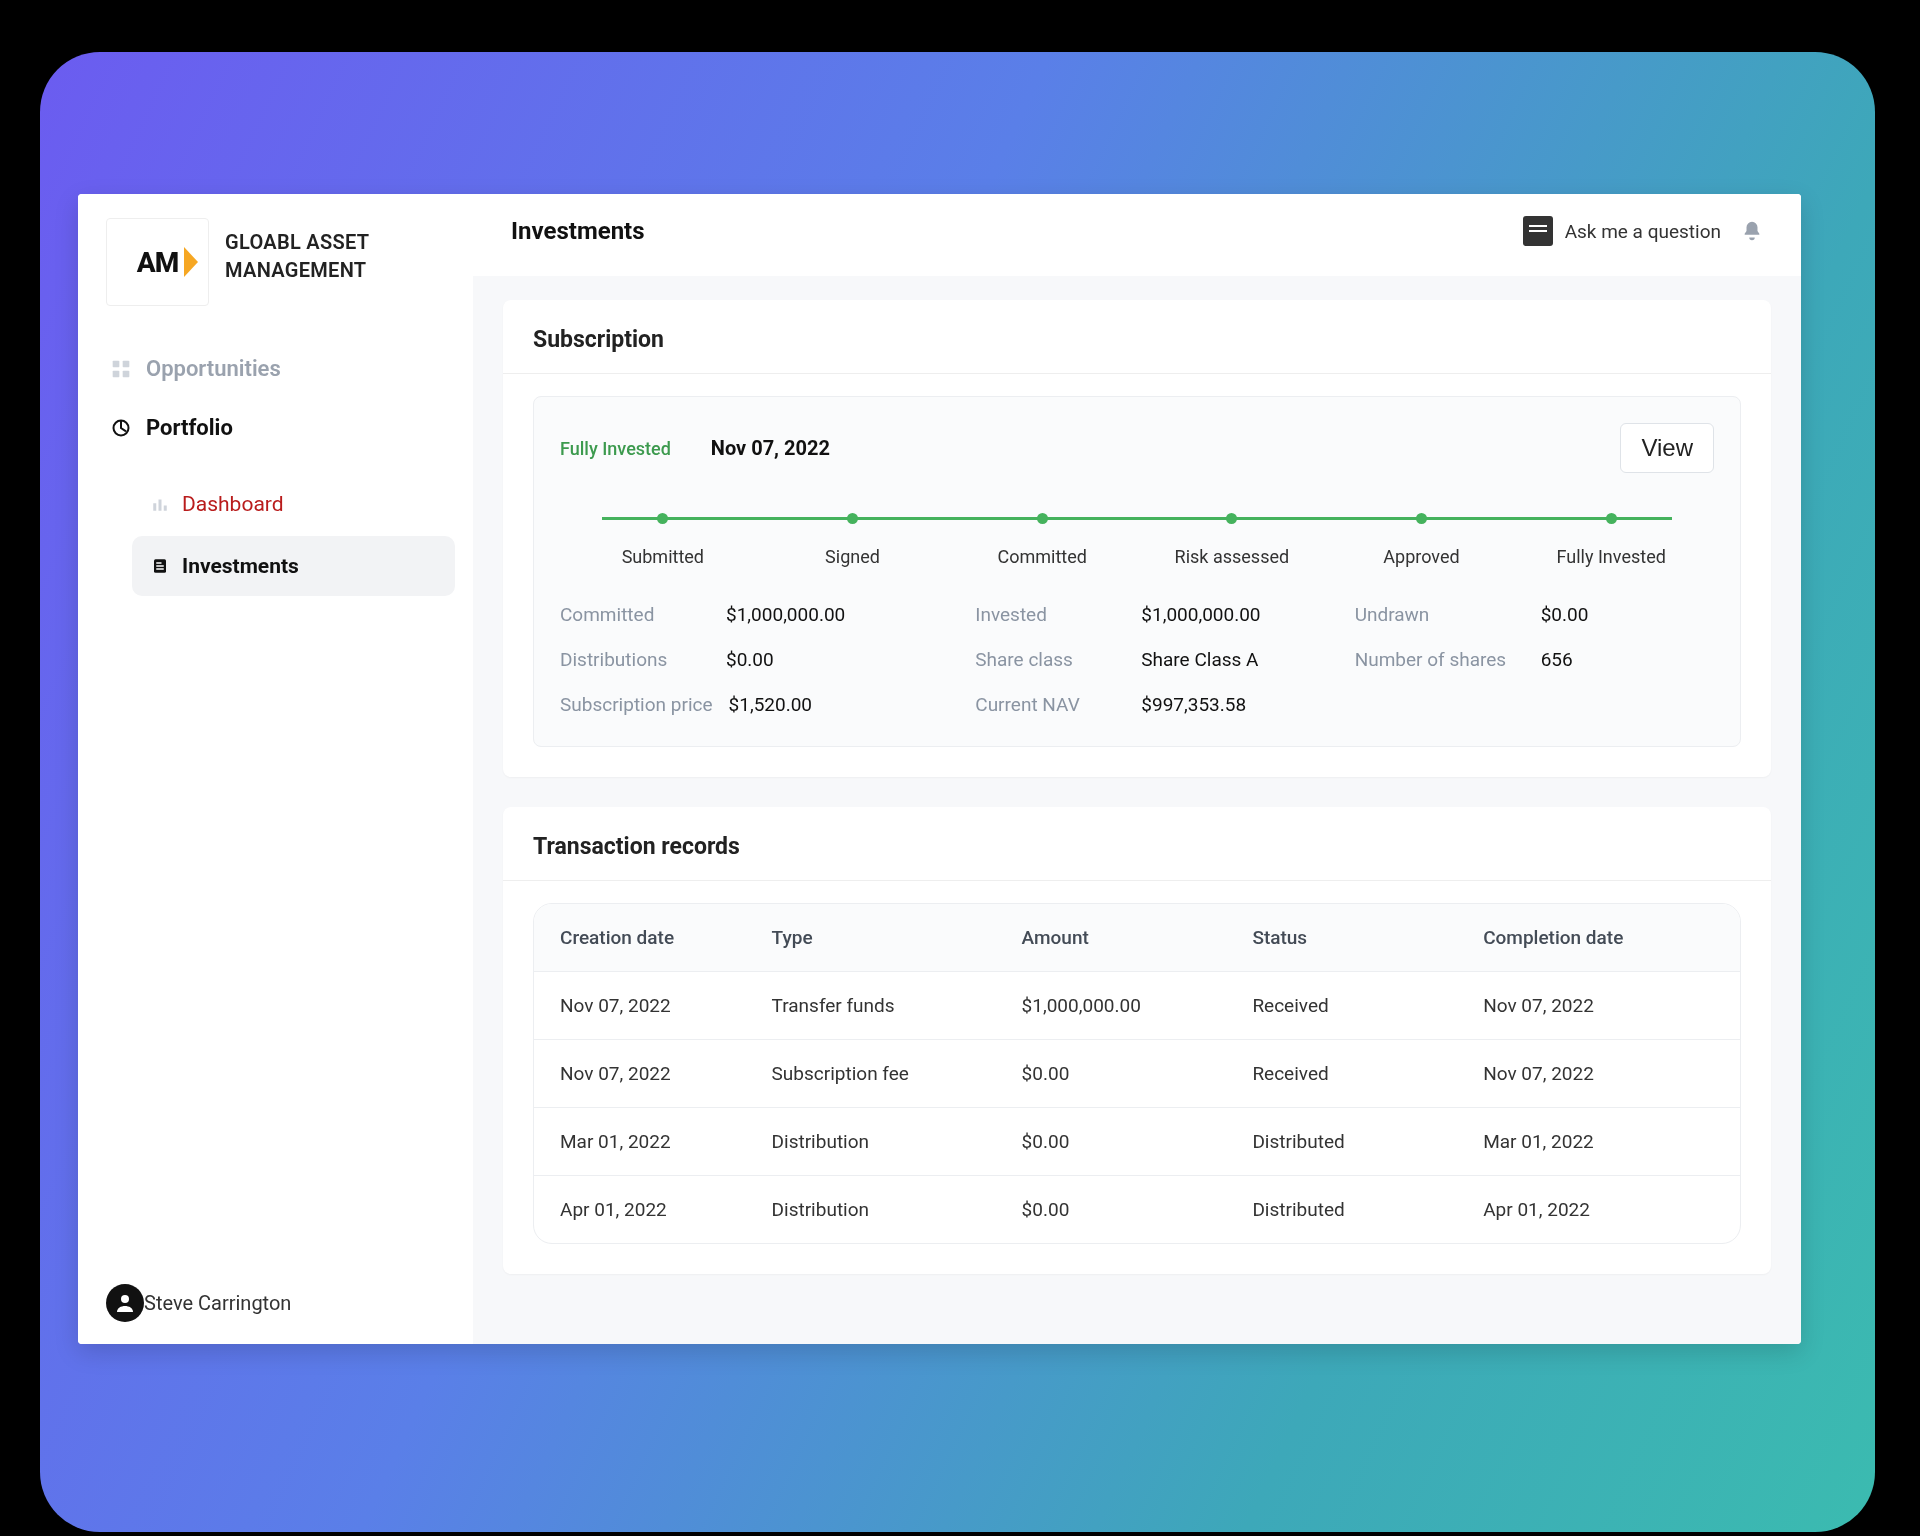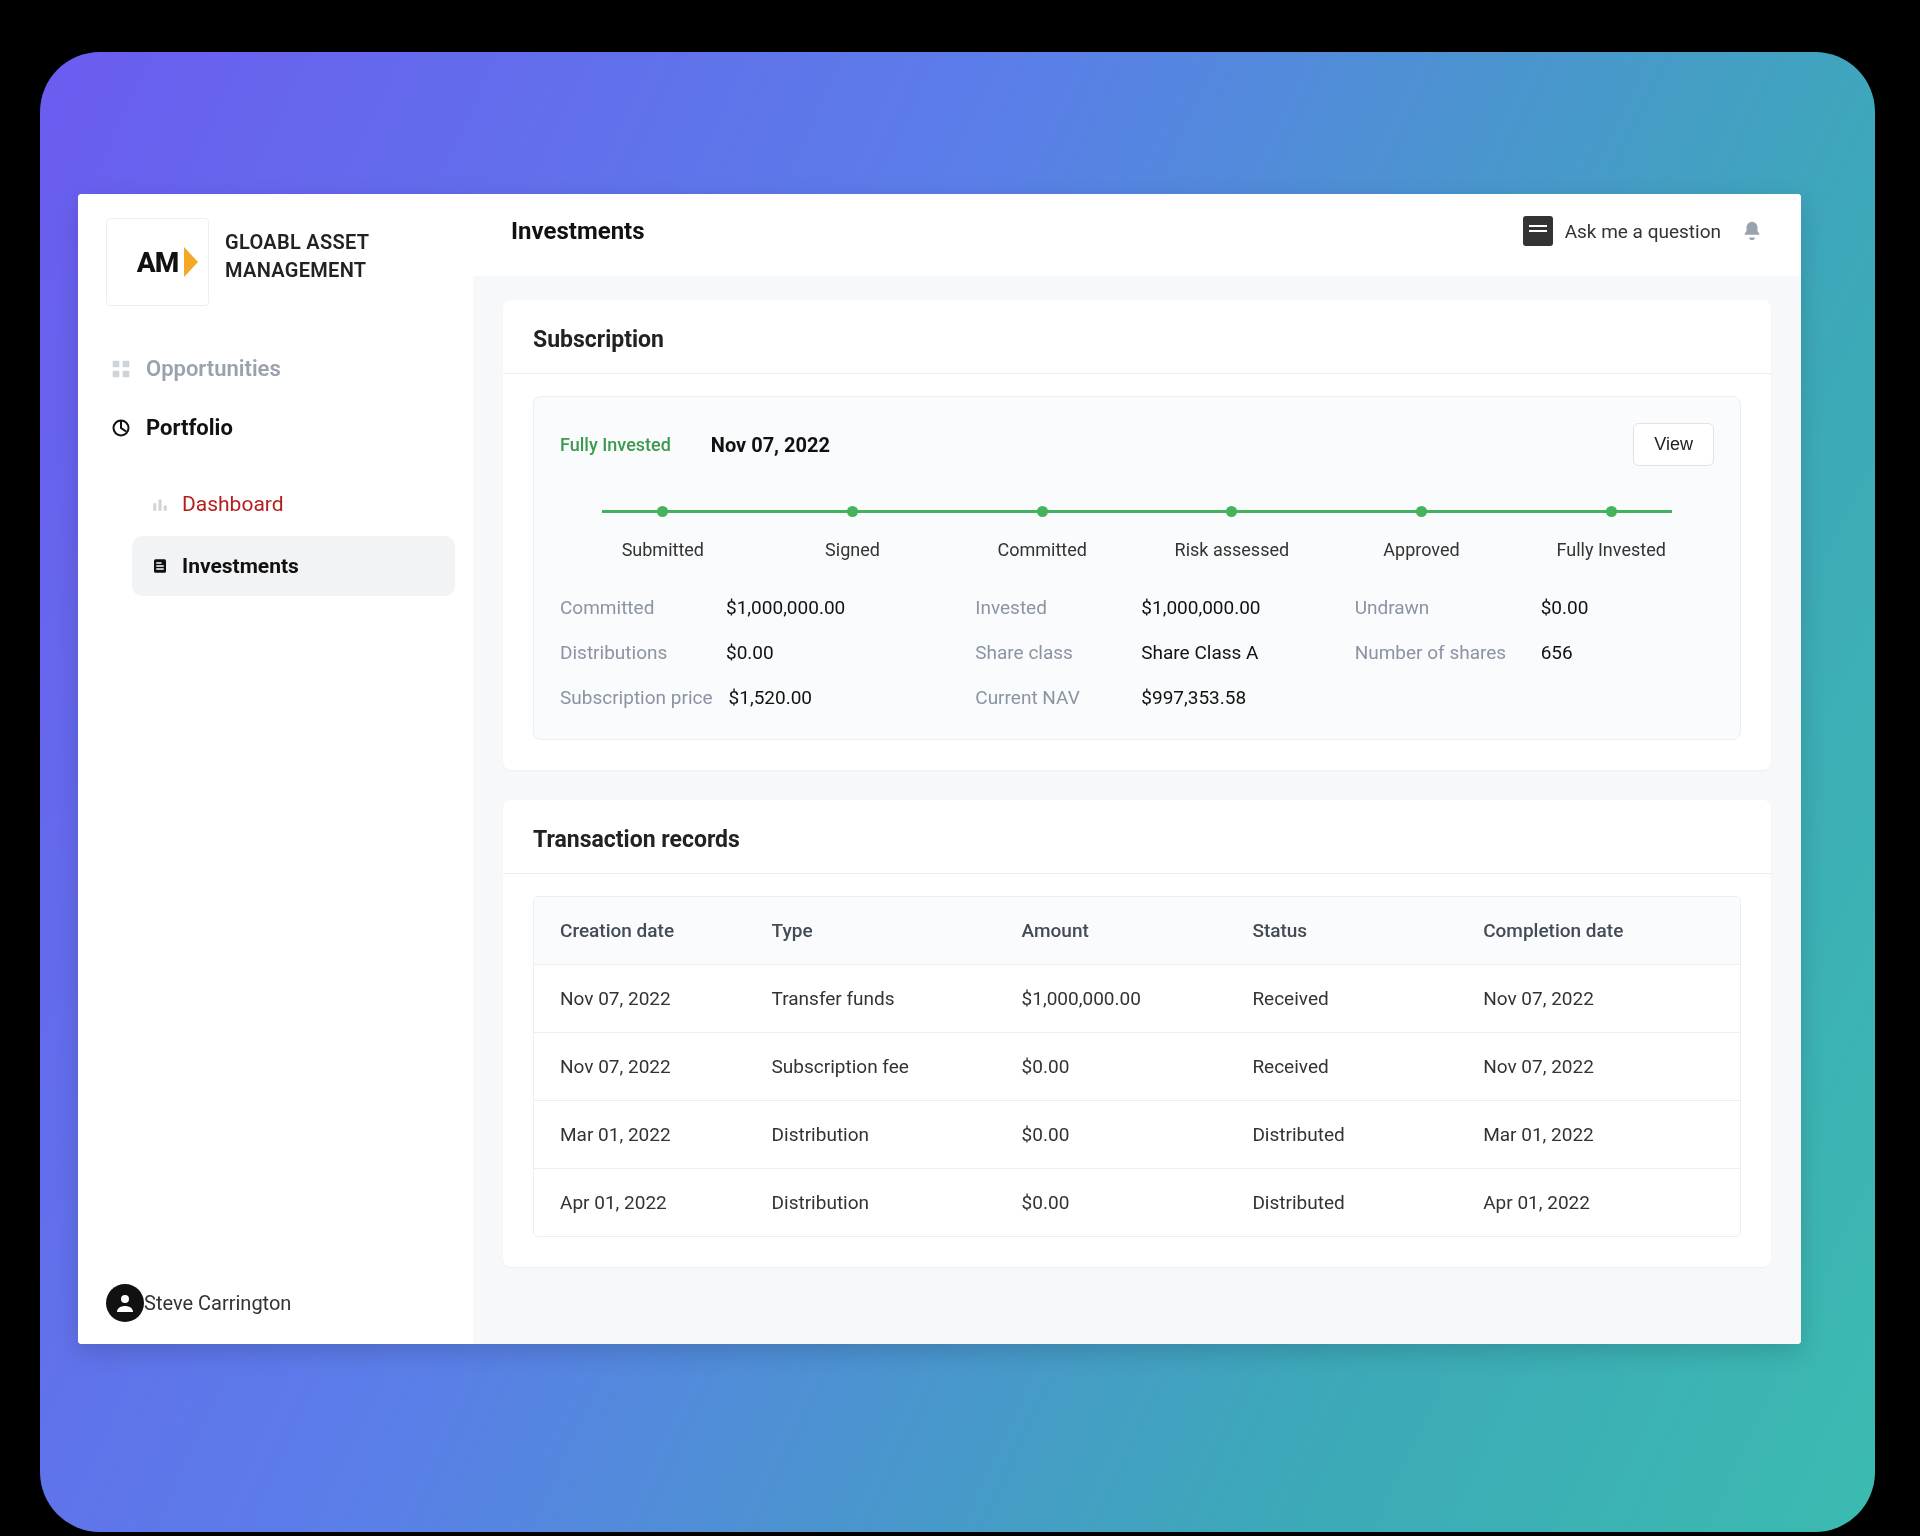--- a/index.html
+++ b/index.html
@@ -250,21 +250,21 @@
     font-size: 20px;
     font-weight: 700;
     color: #111;
   }
   .view-btn {
     margin-left: auto;
     background: #fff;
     border: 1px solid #dfe3e8;
     border-radius: 6px;
     padding: 10px 20px;
-    font-size: 18px;
+    font-size: 24px;
     cursor: pointer;
     color: #222;
   }
   
   .stepper {
     position: relative;
     margin: 0 8px 36px 8px;
   }
   .stepper-line {
     position: absolute;
@@ -305,21 +305,21 @@
     display: flex;
     gap: 16px;
     font-size: 19px;
   }
   .kv .k { color: #8a94a2; min-width: 150px; }
   .kv.wide .k { min-width: 170px; }
   .kv .v { color: #111; }
   
   .tx-table {
     border: 1px solid #eceef1;
-    border-radius: 5px;
+    border-radius: 19px;
     overflow: hidden;
   }
   .tx-head, .tx-row {
     display: grid;
     grid-template-columns: 1.1fr 1.3fr 1.2fr 1.2fr 1.2fr;
     padding: 22px 26px;
     font-size: 19px;
   }
   .tx-head {
     background: #fafbfc;

